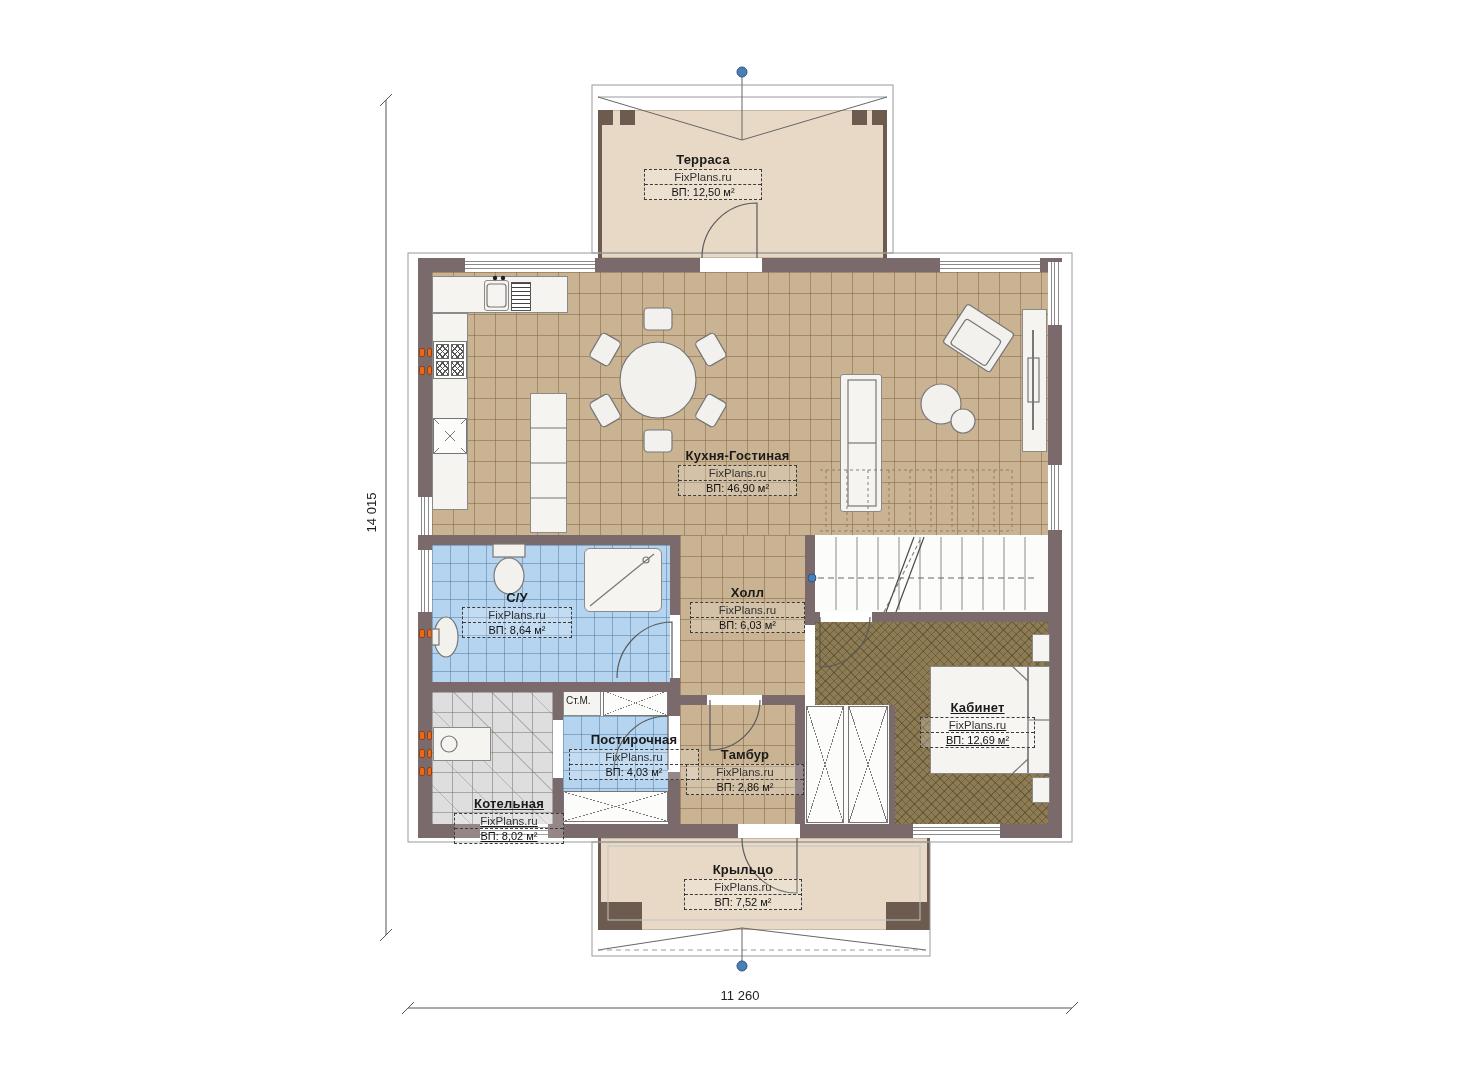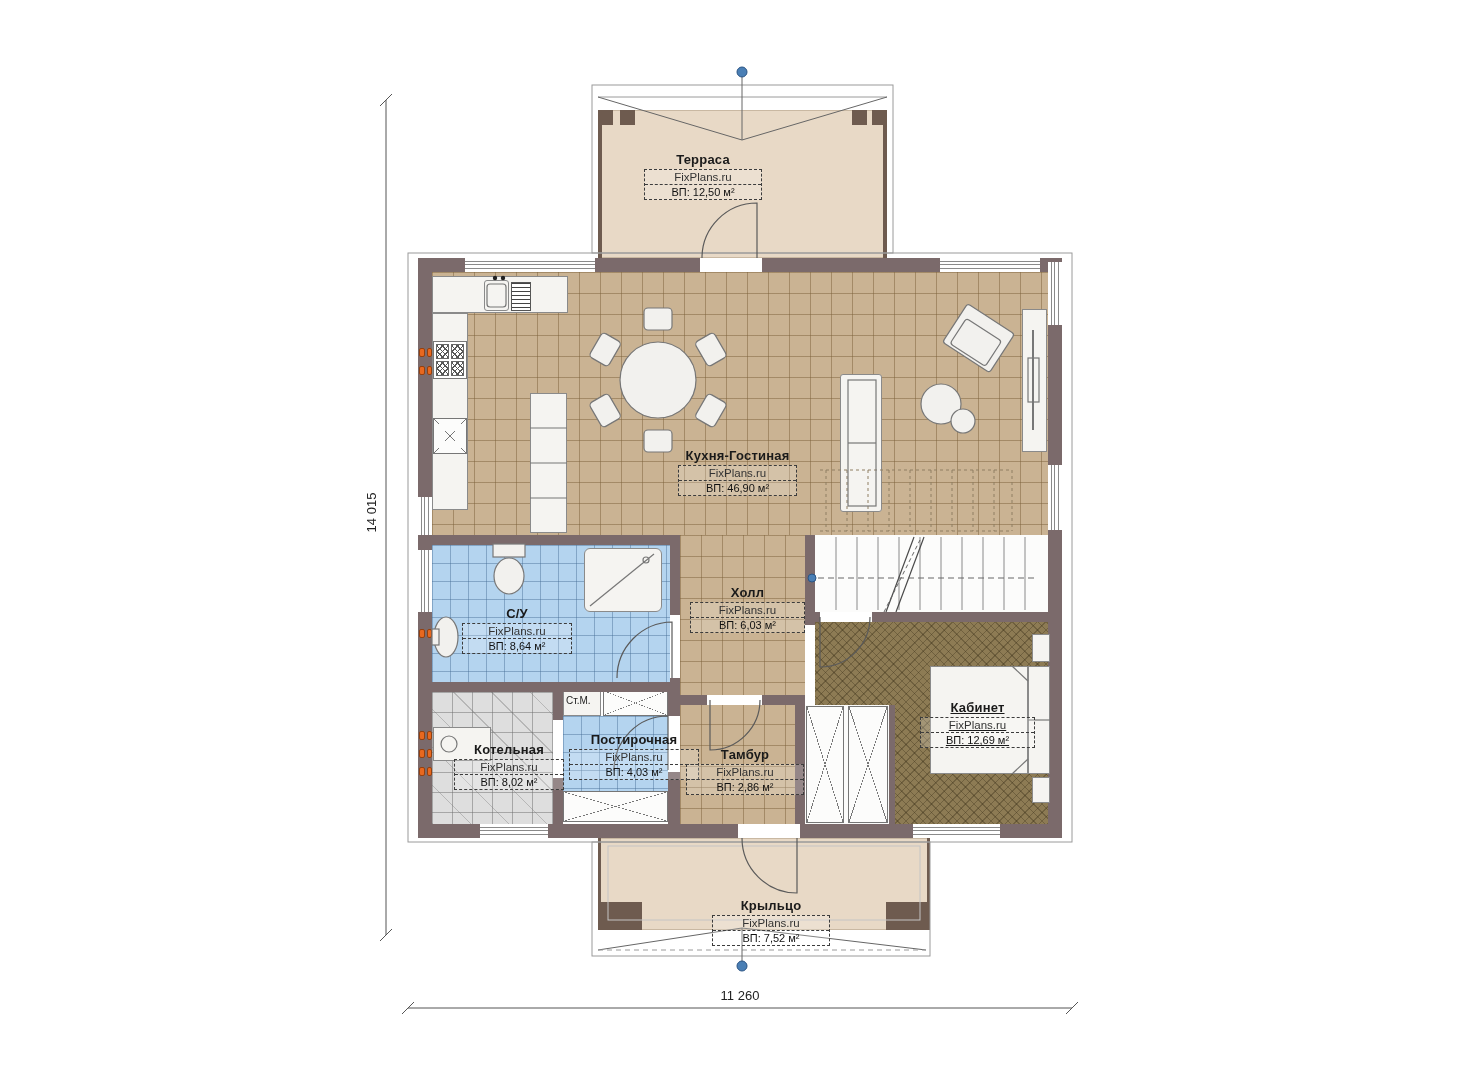--- a/index.html
+++ b/index.html
@@ -313,56 +313,56 @@
       <div class="area">ВП: 46,90 м²</div>
     </div>
   </div>
   <div class="room-label" style="left:690px;top:585px;width:115px;">
     <div class="rname">Холл</div>
     <div class="rbox">
       <div class="brand">FixPlans.ru</div>
       <div class="area">ВП: 6,03 м²</div>
     </div>
   </div>
-  <div class="room-label" style="left:462px;top:606px;width:110px;">
+  <div class="room-label" style="left:462px;top:590px;width:110px;">
     <div class="rname">С/У</div>
     <div class="rbox">
       <div class="brand">FixPlans.ru</div>
       <div class="area">ВП: 8,64 м²</div>
     </div>
   </div>
   <div class="room-label" style="left:563px;top:732px;width:142px;">
     <div class="rname">Постирочная</div>
     <div class="rbox" style="margin:0 6px;">
       <div class="brand">FixPlans.ru</div>
       <div class="area">ВП: 4,03 м²</div>
     </div>
   </div>
-  <div class="room-label" style="left:454px;top:742px;width:110px;">
+  <div class="room-label" style="left:454px;top:796px;width:110px;text-decoration:underline;">
     <div class="rname">Котельная</div>
     <div class="rbox">
       <div class="brand">FixPlans.ru</div>
       <div class="area">ВП: 8,02 м²</div>
     </div>
   </div>
   <div class="room-label" style="left:686px;top:747px;width:118px;">
     <div class="rname">Тамбур</div>
     <div class="rbox">
       <div class="brand">FixPlans.ru</div>
       <div class="area">ВП: 2,86 м²</div>
     </div>
   </div>
   <div class="room-label" style="left:920px;top:700px;width:115px;text-decoration:underline;">
     <div class="rname">Кабинет</div>
     <div class="rbox">
       <div class="brand">FixPlans.ru</div>
       <div class="area">ВП: 12,69 м²</div>
     </div>
   </div>
-  <div class="room-label" style="left:712px;top:862px;width:118px;margin-top:36px;">
+  <div class="room-label" style="left:684px;top:862px;width:118px;">
     <div class="rname">Крыльцо</div>
     <div class="rbox">
       <div class="brand">FixPlans.ru</div>
       <div class="area">ВП: 7,52 м²</div>
     </div>
   </div>
 
   <div class="smlbl" style="left:566px;top:695px;">Ст.М.</div>
   <div class="dim" style="left:348px;top:505px;transform:rotate(-90deg);transform-origin:center;width:46px;text-align:center;">14 015</div>
   <div class="dim" style="left:700px;top:988px;width:80px;text-align:center;">11 260</div>

